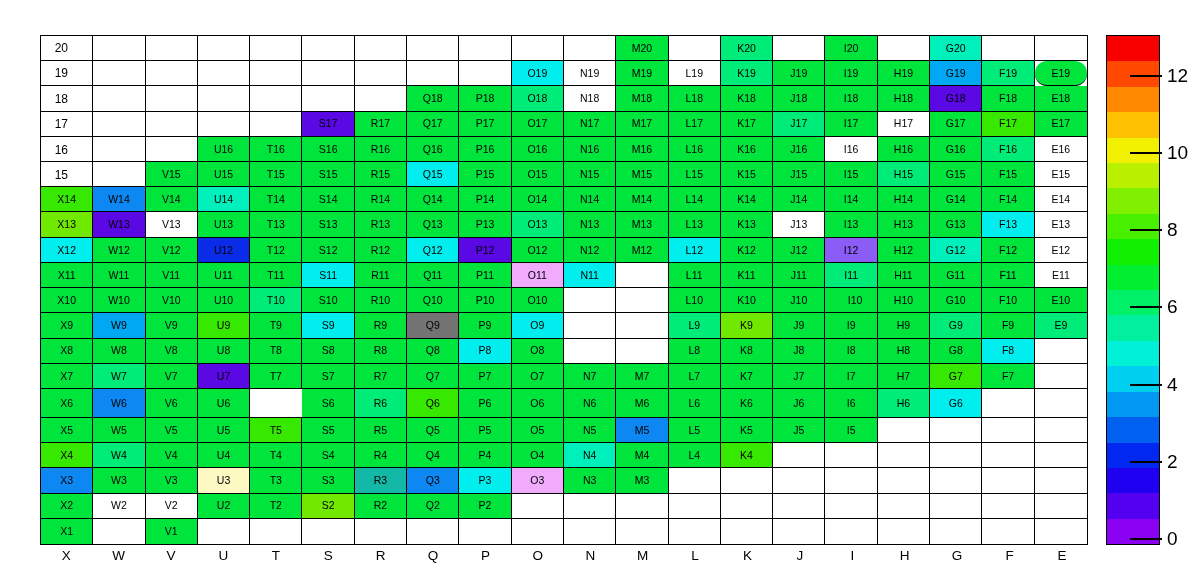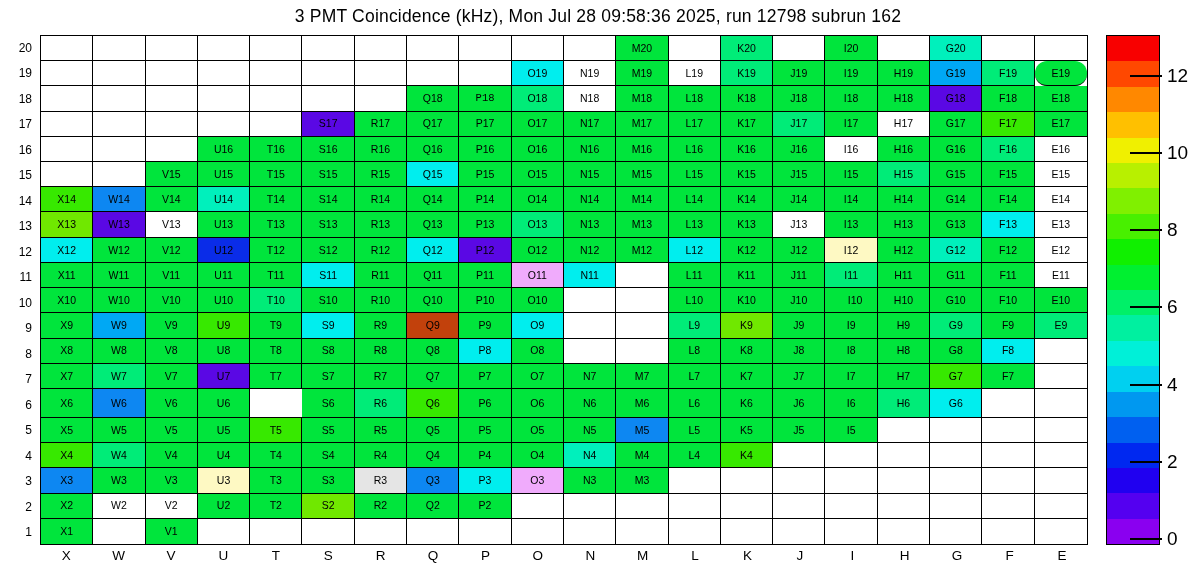--- a/index.html
+++ b/index.html
@@ -9,36 +9,35 @@
          font-size:17.5px;letter-spacing:0.2px;}
   #plot{position:absolute;left:40px;top:35px;width:1048px;height:510px;
         border:1px solid #000;box-sizing:border-box;
         display:grid;grid-template-columns:repeat(20,1fr);grid-template-rows:repeat(20,1fr);}
   .cell{border-right:1px solid #000;border-bottom:1px solid #000;box-sizing:border-box;
         display:flex;align-items:center;justify-content:center;
         font-size:10.5px;line-height:1;color:#000;overflow:hidden;}
   .cell:nth-child(20n){border-right:none;}
   .cell.lastrow{border-bottom:none;}
   #ylabels{position:absolute;left:0;top:35px;width:34px;height:510px;
-           display:flex;flex-direction:column;}
+           display:flex;flex-direction:column;padding-left:36px;}
   .ylab{flex:1;display:flex;align-items:center;justify-content:flex-end;
         font-size:12px;padding-right:2px;}
   #xlabels{position:absolute;left:40px;top:548px;width:1048px;height:18px;display:flex;}
   .xlab{flex:1;text-align:center;font-size:13.5px;}
   #colorbar{position:absolute;left:1106px;top:35px;width:54px;height:510px;
             border:1px solid #000;box-sizing:border-box;display:flex;flex-direction:column;}
   .cbseg{flex:1;}
   .cbtick-line{position:absolute;width:32px;height:2px;background:#000;left:1130px;}
   .cbtick-label{position:absolute;left:1167px;width:30px;font-size:19px;line-height:20px;text-align:left;}
 </style>
 </head>
 <body>
 
 <div id="page">
-  <div id="title">3 PMT Coincidence (kHz), Mon Jul 28 09:58:36 2025, run 12798 subrun 162</div>
   <div id="ylabels">
       <div class="ylab">20</div>
       <div class="ylab">19</div>
       <div class="ylab">18</div>
       <div class="ylab">17</div>
       <div class="ylab">16</div>
       <div class="ylab">15</div>
       <div class="ylab">14</div>
       <div class="ylab">13</div>
       <div class="ylab">12</div>
@@ -96,21 +95,21 @@
       <div class="cell" style="background: rgb(0, 236, 120);">F19</div>
       <div class="cell" style="background: rgb(0, 229, 60); border-radius: 12px;">E19</div>
       <div class="cell"></div>
       <div class="cell"></div>
       <div class="cell"></div>
       <div class="cell"></div>
       <div class="cell"></div>
       <div class="cell"></div>
       <div class="cell"></div>
       <div class="cell" style="background: rgb(0, 229, 60);">Q18</div>
-      <div class="cell" style="background: rgb(0, 229, 60); font-family: Liberation Mono, monospace;">P18</div>
+      <div class="cell" style="background: rgb(0, 229, 60);">P18</div>
       <div class="cell" style="background: rgb(0, 236, 120);">O18</div>
       <div class="cell" style="background: rgb(255, 255, 255);">N18</div>
       <div class="cell" style="background: rgb(0, 229, 60);">M18</div>
       <div class="cell" style="background: rgb(0, 229, 60);">L18</div>
       <div class="cell" style="background: rgb(0, 229, 60);">K18</div>
       <div class="cell" style="background: rgb(0, 229, 60);">J18</div>
       <div class="cell" style="background: rgb(0, 229, 60);">I18</div>
       <div class="cell" style="background: rgb(0, 229, 60);">H18</div>
       <div class="cell" style="background: rgb(90, 8, 228);">G18</div>
       <div class="cell" style="background: rgb(0, 229, 60);">F18</div>
@@ -223,21 +222,21 @@
       <div class="cell" style="background: rgb(0, 229, 60);">S12</div>
       <div class="cell" style="background: rgb(0, 229, 60);">R12</div>
       <div class="cell" style="background: rgb(0, 238, 238);">Q12</div>
       <div class="cell" style="background: rgb(90, 8, 228);">P12</div>
       <div class="cell" style="background: rgb(0, 229, 60);">O12</div>
       <div class="cell" style="background: rgb(0, 229, 60);">N12</div>
       <div class="cell" style="background: rgb(0, 229, 60);">M12</div>
       <div class="cell" style="background: rgb(0, 238, 238);">L12</div>
       <div class="cell" style="background: rgb(0, 229, 60);">K12</div>
       <div class="cell" style="background: rgb(0, 229, 60);">J12</div>
-      <div class="cell" style="background: #fef9c3;">I12</div>
+      <div class="cell" style="background: #8b5cf6;">I12</div>
       <div class="cell" style="background: rgb(0, 229, 60);">H12</div>
       <div class="cell" style="background: rgb(0, 240, 188);">G12</div>
       <div class="cell" style="background: rgb(0, 229, 60);">F12</div>
       <div class="cell" style="background: rgb(255, 255, 255);">E12</div>
       <div class="cell" style="background: rgb(0, 229, 60);">X11</div>
       <div class="cell" style="background: rgb(0, 229, 60);">W11</div>
       <div class="cell" style="background: rgb(0, 229, 60);">V11</div>
       <div class="cell" style="background: rgb(0, 229, 60);">U11</div>
       <div class="cell" style="background: rgb(0, 229, 60);">T11</div>
       <div class="cell" style="background: rgb(0, 238, 238);">S11</div>
@@ -275,21 +274,21 @@
       <div class="cell" style="background: rgb(0, 229, 60);">G10</div>
       <div class="cell" style="background: rgb(0, 229, 60);">F10</div>
       <div class="cell" style="background: rgb(0, 229, 60);">E10</div>
       <div class="cell" style="background: rgb(0, 229, 60);">X9</div>
       <div class="cell" style="background: rgb(0, 168, 244);">W9</div>
       <div class="cell" style="background: rgb(0, 229, 60);">V9</div>
       <div class="cell" style="background: rgb(55, 233, 0);">U9</div>
       <div class="cell" style="background: rgb(0, 229, 60);">T9</div>
       <div class="cell" style="background: rgb(0, 238, 238);">S9</div>
       <div class="cell" style="background: rgb(0, 229, 60);">R9</div>
-      <div class="cell" style="background: #c2410c;">Q9</div>
+      <div class="cell" style="background: #737373;">Q9</div>
       <div class="cell" style="background: rgb(0, 229, 60);">P9</div>
       <div class="cell" style="background: rgb(0, 238, 238);">O9</div>
       <div class="cell"></div>
       <div class="cell"></div>
       <div class="cell" style="background: rgb(0, 236, 120);">L9</div>
       <div class="cell" style="background: rgb(112, 232, 0);">K9</div>
       <div class="cell" style="background: rgb(0, 229, 60);">J9</div>
       <div class="cell" style="background: rgb(0, 229, 60);">I9</div>
       <div class="cell" style="background: rgb(0, 229, 60);">H9</div>
       <div class="cell" style="background: rgb(0, 236, 120);">G9</div>
@@ -394,21 +393,21 @@
       <div class="cell"></div>
       <div class="cell"></div>
       <div class="cell"></div>
       <div class="cell"></div>
       <div class="cell" style="background: rgb(13, 135, 242);">X3</div>
       <div class="cell" style="background: rgb(0, 229, 60);">W3</div>
       <div class="cell" style="background: rgb(0, 229, 60);">V3</div>
       <div class="cell" style="background: #fef9c3;">U3</div>
       <div class="cell" style="background: rgb(0, 229, 60);">T3</div>
       <div class="cell" style="background: rgb(0, 229, 60);">S3</div>
-      <div class="cell" style="background: #e5e5e5;">R3</div>
+      <div class="cell" style="background: #14b8a6;">R3</div>
       <div class="cell" style="background: rgb(13, 135, 242);">Q3</div>
       <div class="cell" style="background: rgb(0, 238, 238);">P3</div>
       <div class="cell" style="background: #f0abfc;">O3</div>
       <div class="cell" style="background: rgb(0, 229, 60);">N3</div>
       <div class="cell" style="background: rgb(0, 229, 60);">M3</div>
       <div class="cell"></div>
       <div class="cell"></div>
       <div class="cell"></div>
       <div class="cell"></div>
       <div class="cell"></div>

